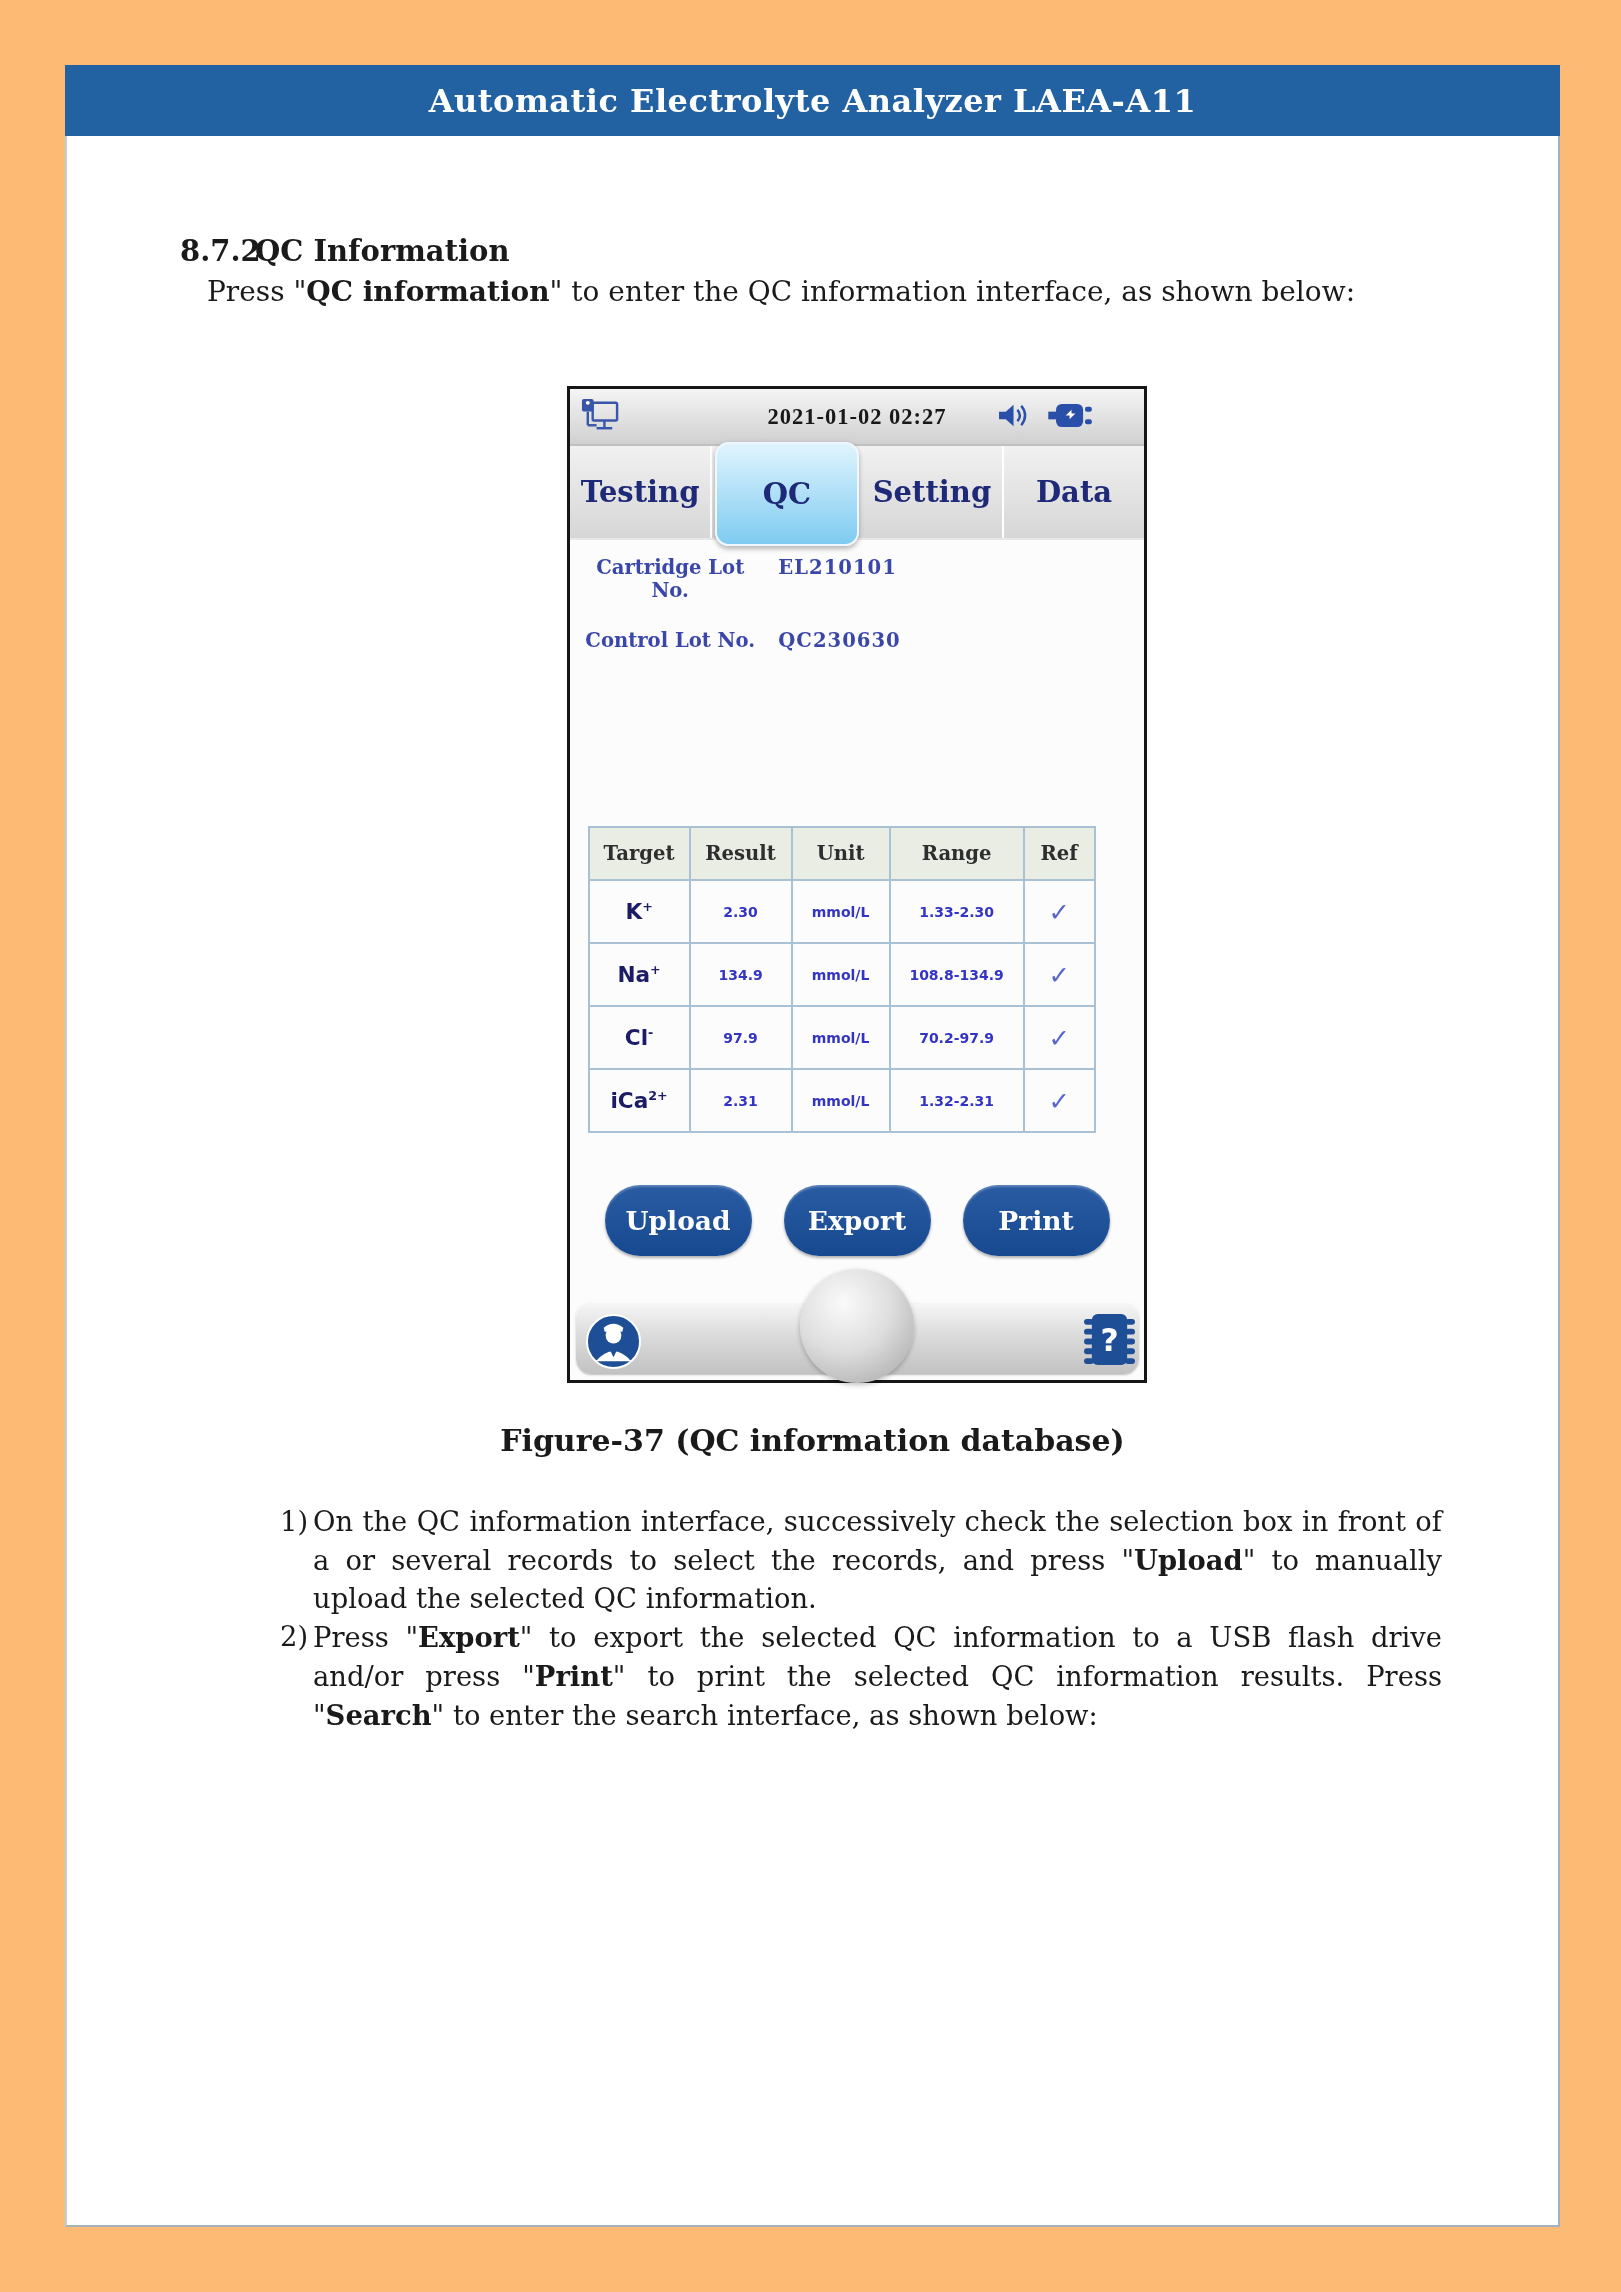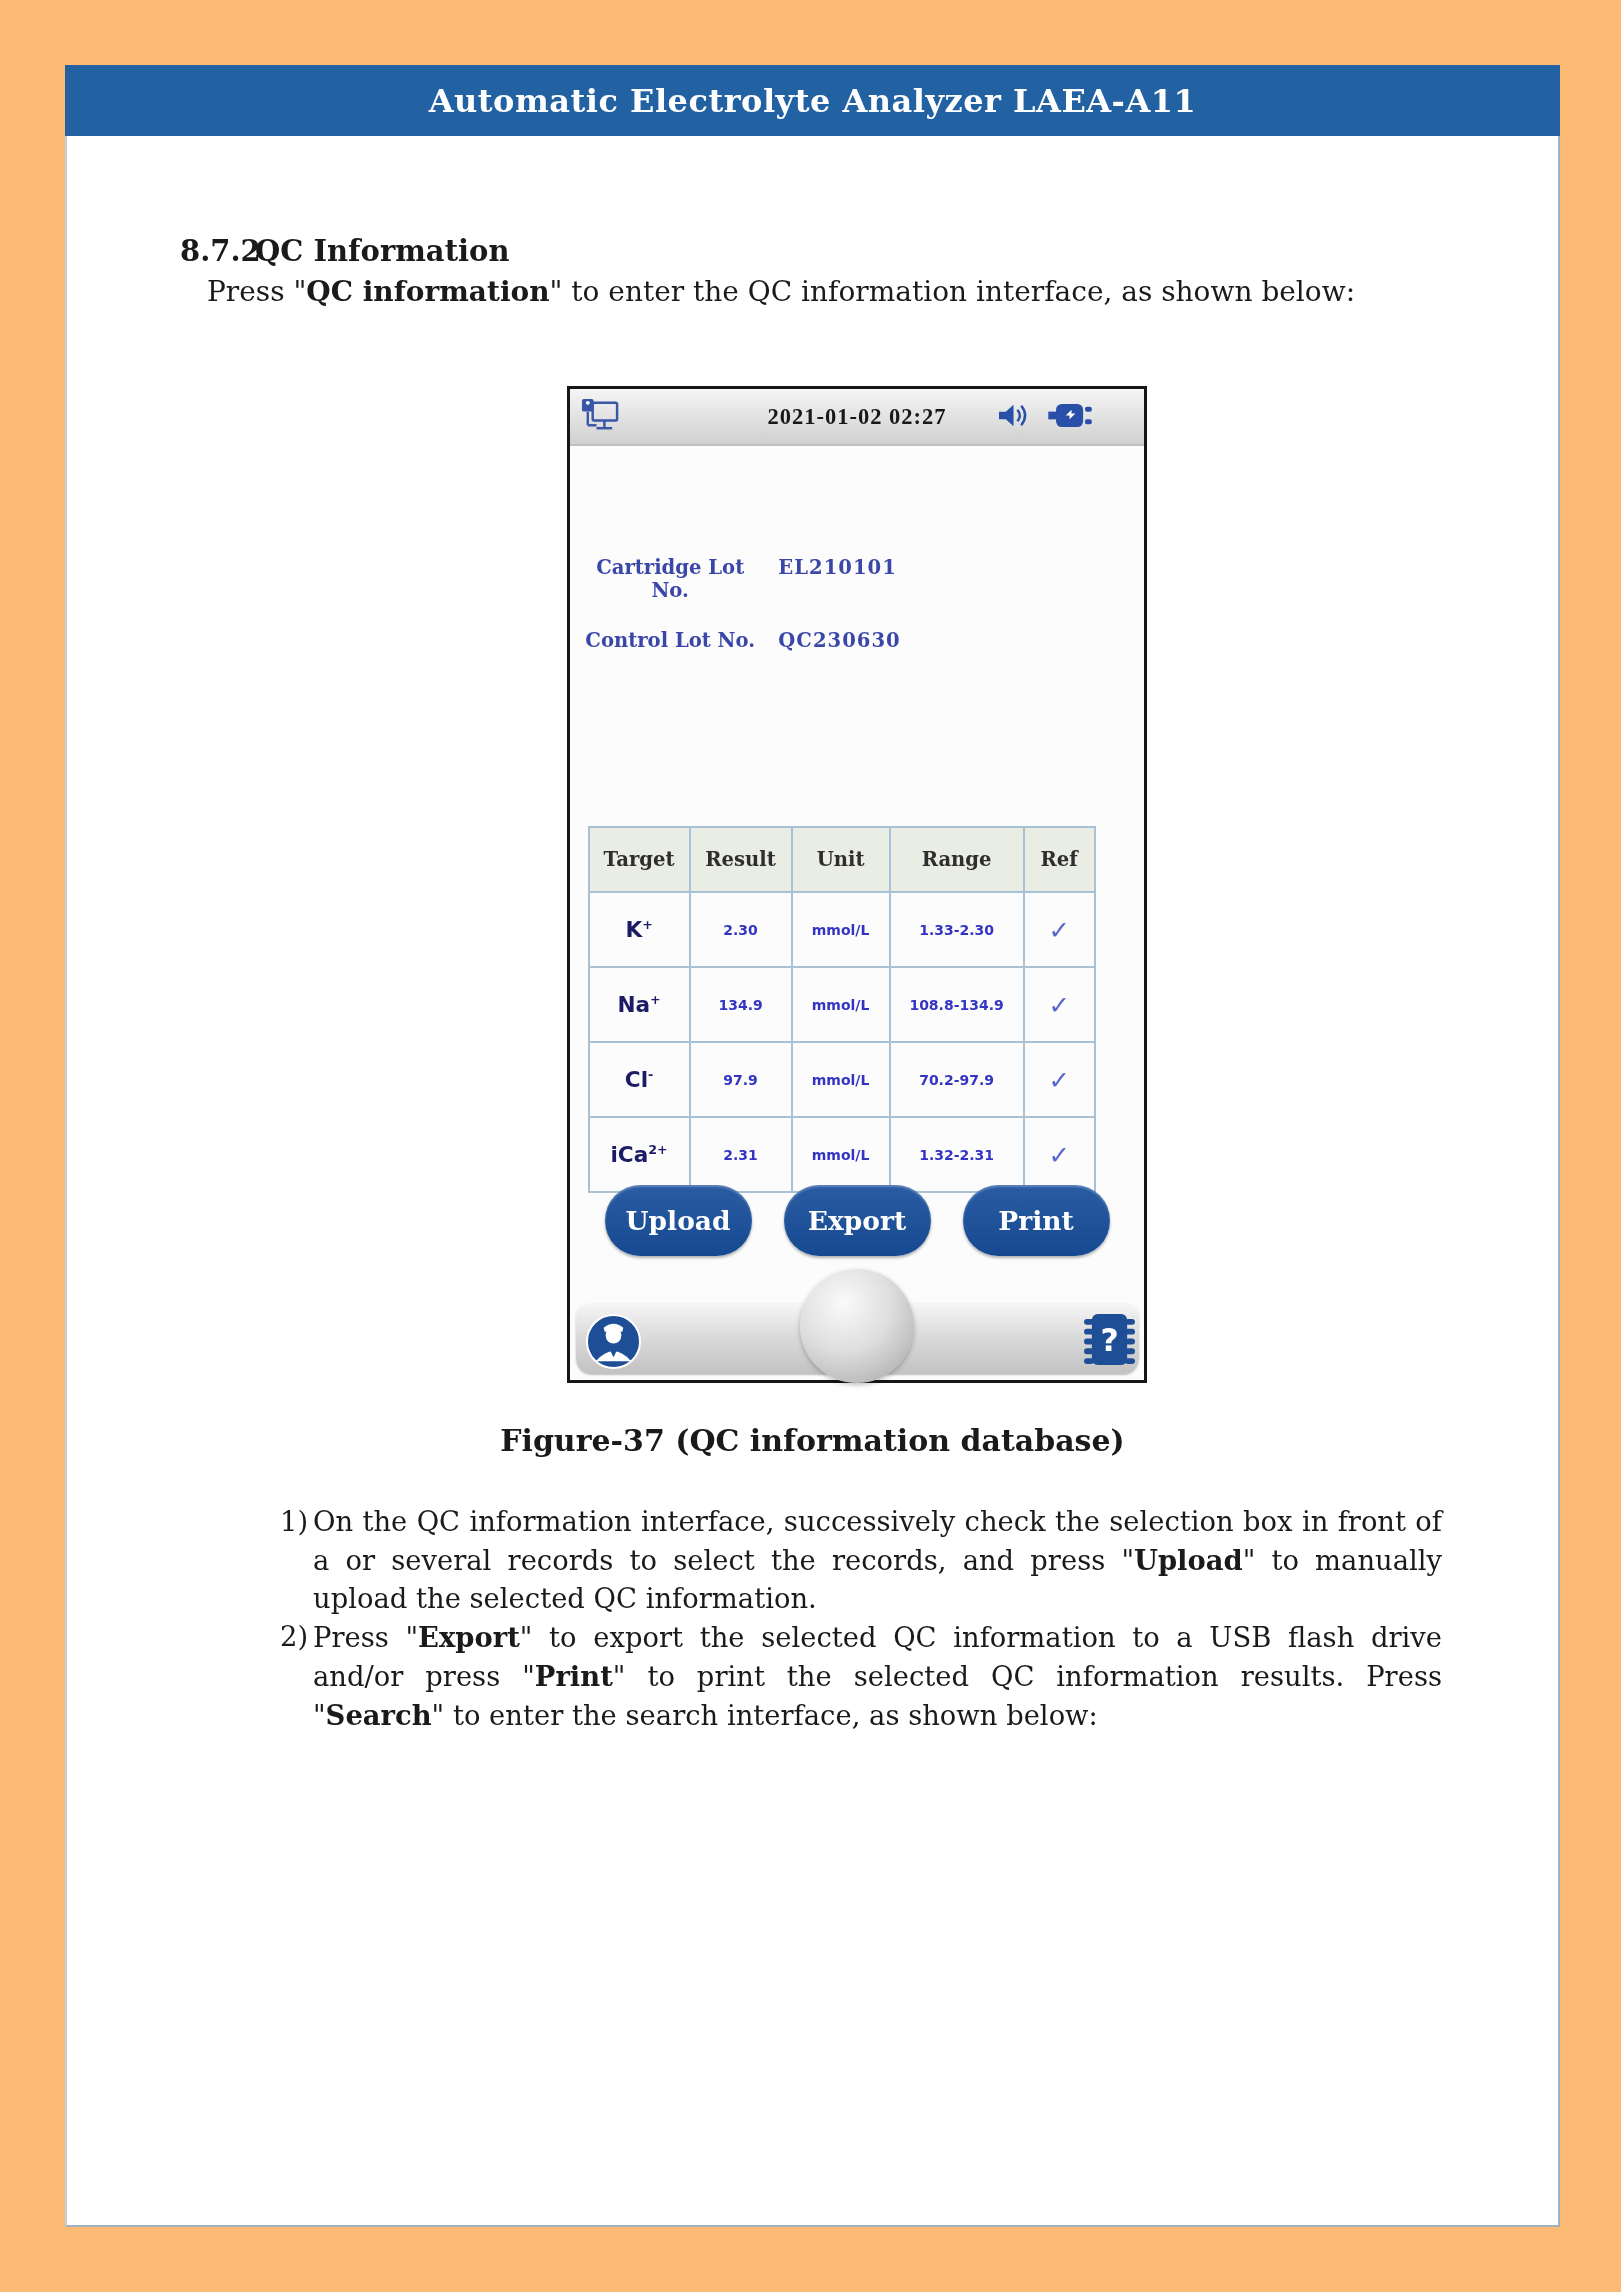--- a/index.html
+++ b/index.html
@@ -35,21 +35,21 @@
   .tab.active{background:linear-gradient(#e0f4fd,#7ecbf1);border:2.9px solid #eef8fe;
         border-radius:13.7px;margin:-3.9px 2.9px -7.8px 2.9px;box-shadow:0 2.9px 4.9px rgba(0,0,0,.28);z-index:2;}
 
   .lot-fields{position:absolute;left:13.7px;top:167px;}
   .field-row{display:flex;margin-bottom:26.5px;font-weight:bold;font-size:19.6px;color:#3a47a8;}
   .field-label{flex:none;width:173px;text-align:center;}
   .field-value{margin-left:21.6px;letter-spacing:1px;}
 
   .qc-table{position:absolute;left:17.6px;top:437px;border-collapse:collapse;
         font-family:"DejaVu Sans",sans-serif;}
-  .qc-table th,.qc-table td{border:2px solid #a9c1d4;text-align:center;padding:14px;}
+  .qc-table th,.qc-table td{border:2px solid #a9c1d4;text-align:center;padding:8px;}
   .qc-table th{height:35px;background:#e9ede3;font-family:"DejaVu Serif",serif;
         font-weight:600;font-size:19.6px;color:#2e2e2e;}
   .qc-table td{height:45px;}
   .target-cell{font-weight:bold;font-size:21.6px;color:#1b1b66;}
   .target-cell sup{font-size:12.7px;}
   .val{font-weight:bold;font-size:14px;color:#3434c4;}
   .ref-cell{color:#5767cd;font-size:25.5px;font-weight:bold;}
 
   .dev-buttons{position:absolute;left:0;top:796px;width:100%;display:flex;
         justify-content:center;gap:32px;}
@@ -119,20 +119,34 @@
           <svg width="47" height="29" viewBox="0 0 48 30">
             <rect x="0" y="11" width="9" height="8" fill="#2a4fa8"></rect>
             <rect x="8" y="3" width="28" height="24" rx="6" fill="#2a4fa8"></rect>
             <polygon points="18,15 24,9 24,13 28,13 22,19 22,15" fill="#ffffff"></polygon>
             <rect x="38" y="6" width="7" height="5" rx="2" fill="#2a4fa8"></rect>
             <rect x="38" y="19" width="7" height="5" rx="2" fill="#2a4fa8"></rect>
           </svg>
         </span>
       </div>
 
+      <div class="dev-tabs">
+          <div class="tab">
+            <span>Testing</span>
+          </div>
+          <div class="tab active">
+            <span>QC</span>
+          </div>
+          <div class="tab">
+            <span>Setting</span>
+          </div>
+          <div class="tab">
+            <span>Data</span>
+          </div>
+        </div>
 
       <div class="lot-fields">
           <div class="field-row">
             <span class="field-label">Cartridge Lot No.</span>
             <span class="field-value">EL210101</span>
           </div>
           <div class="field-row">
             <span class="field-label">Control Lot No.</span>
             <span class="field-value">QC230630</span>
           </div>

